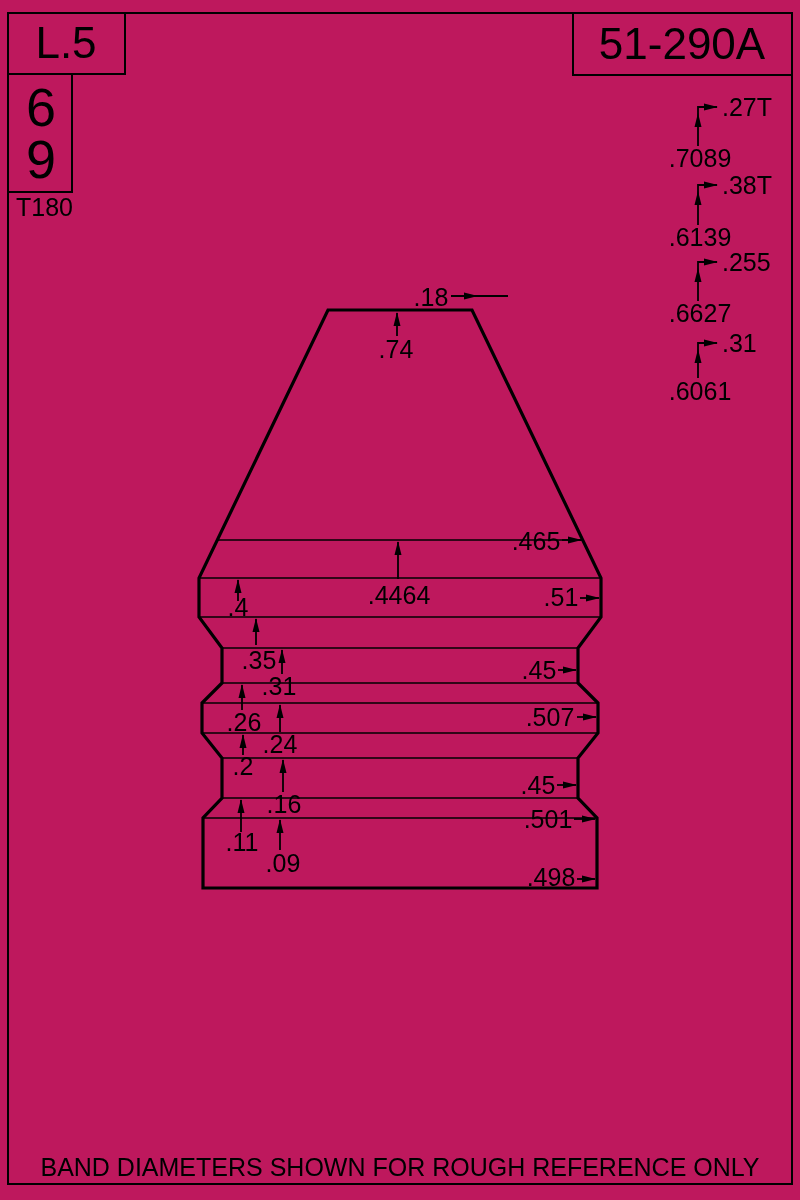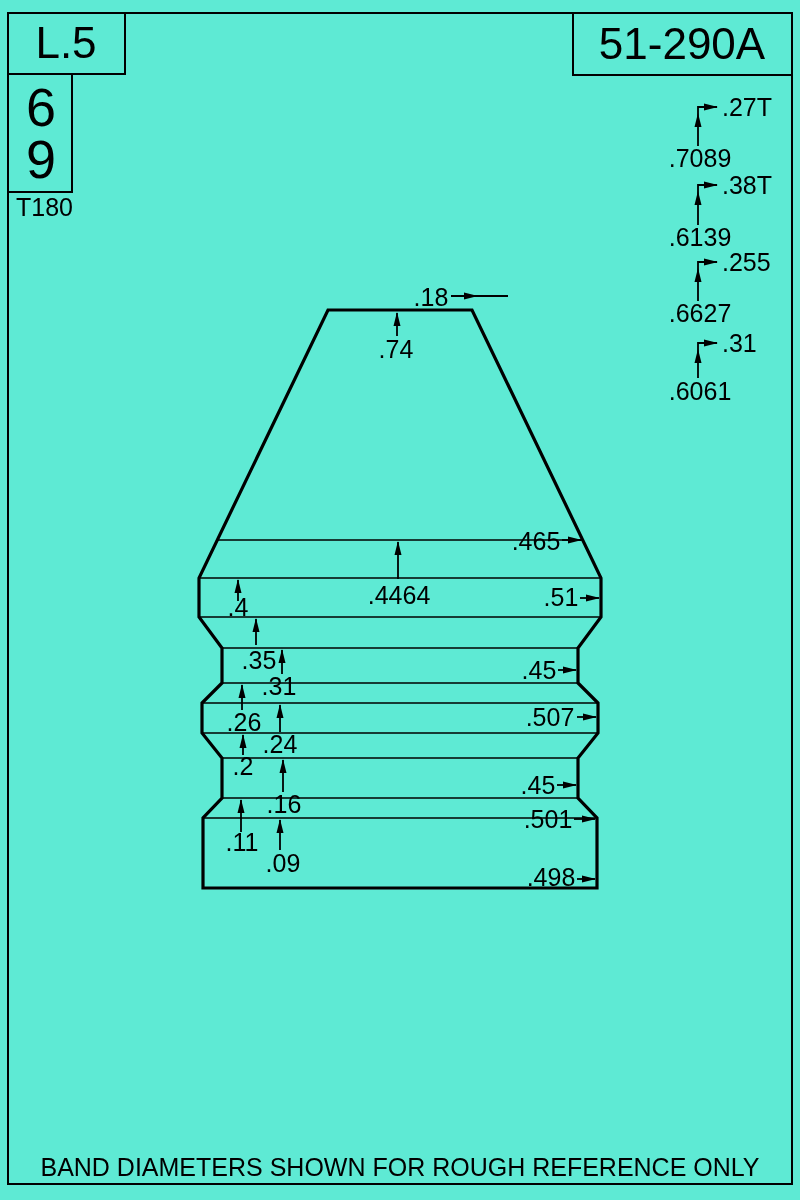--- a/index.html
+++ b/index.html
@@ -1,16 +1,16 @@
 <!DOCTYPE html>
 <html><head>
 <meta charset="utf-8">
 <style>
   html, body { margin:0; padding:0; background:#ffffff; }
-  .sheet { width:800px; height:1200px; position:relative; background:#5eead4;text-align:right; }
+  .sheet { width:800px; height:1200px; position:relative; background:#be185d;text-align:right; }
   svg text { fill:#000; font-family:"Liberation Sans", sans-serif; }
   .frame   { fill:none; stroke:#000; stroke-width:2; }
   .outline { fill:none; stroke:#000; stroke-width:3.2; stroke-linejoin:miter; }
   .band    { stroke:#000; stroke-width:1.6; }
   .dim     { stroke:#000; stroke-width:1.8; fill:none; }
   .arr     { fill:#000; stroke:none; }
   .t-title { font-size:44px; }
   .t-cav   { font-size:54px; }
   .t-dim   { font-size:25px; }
   .t-note  { font-size:25px; }

